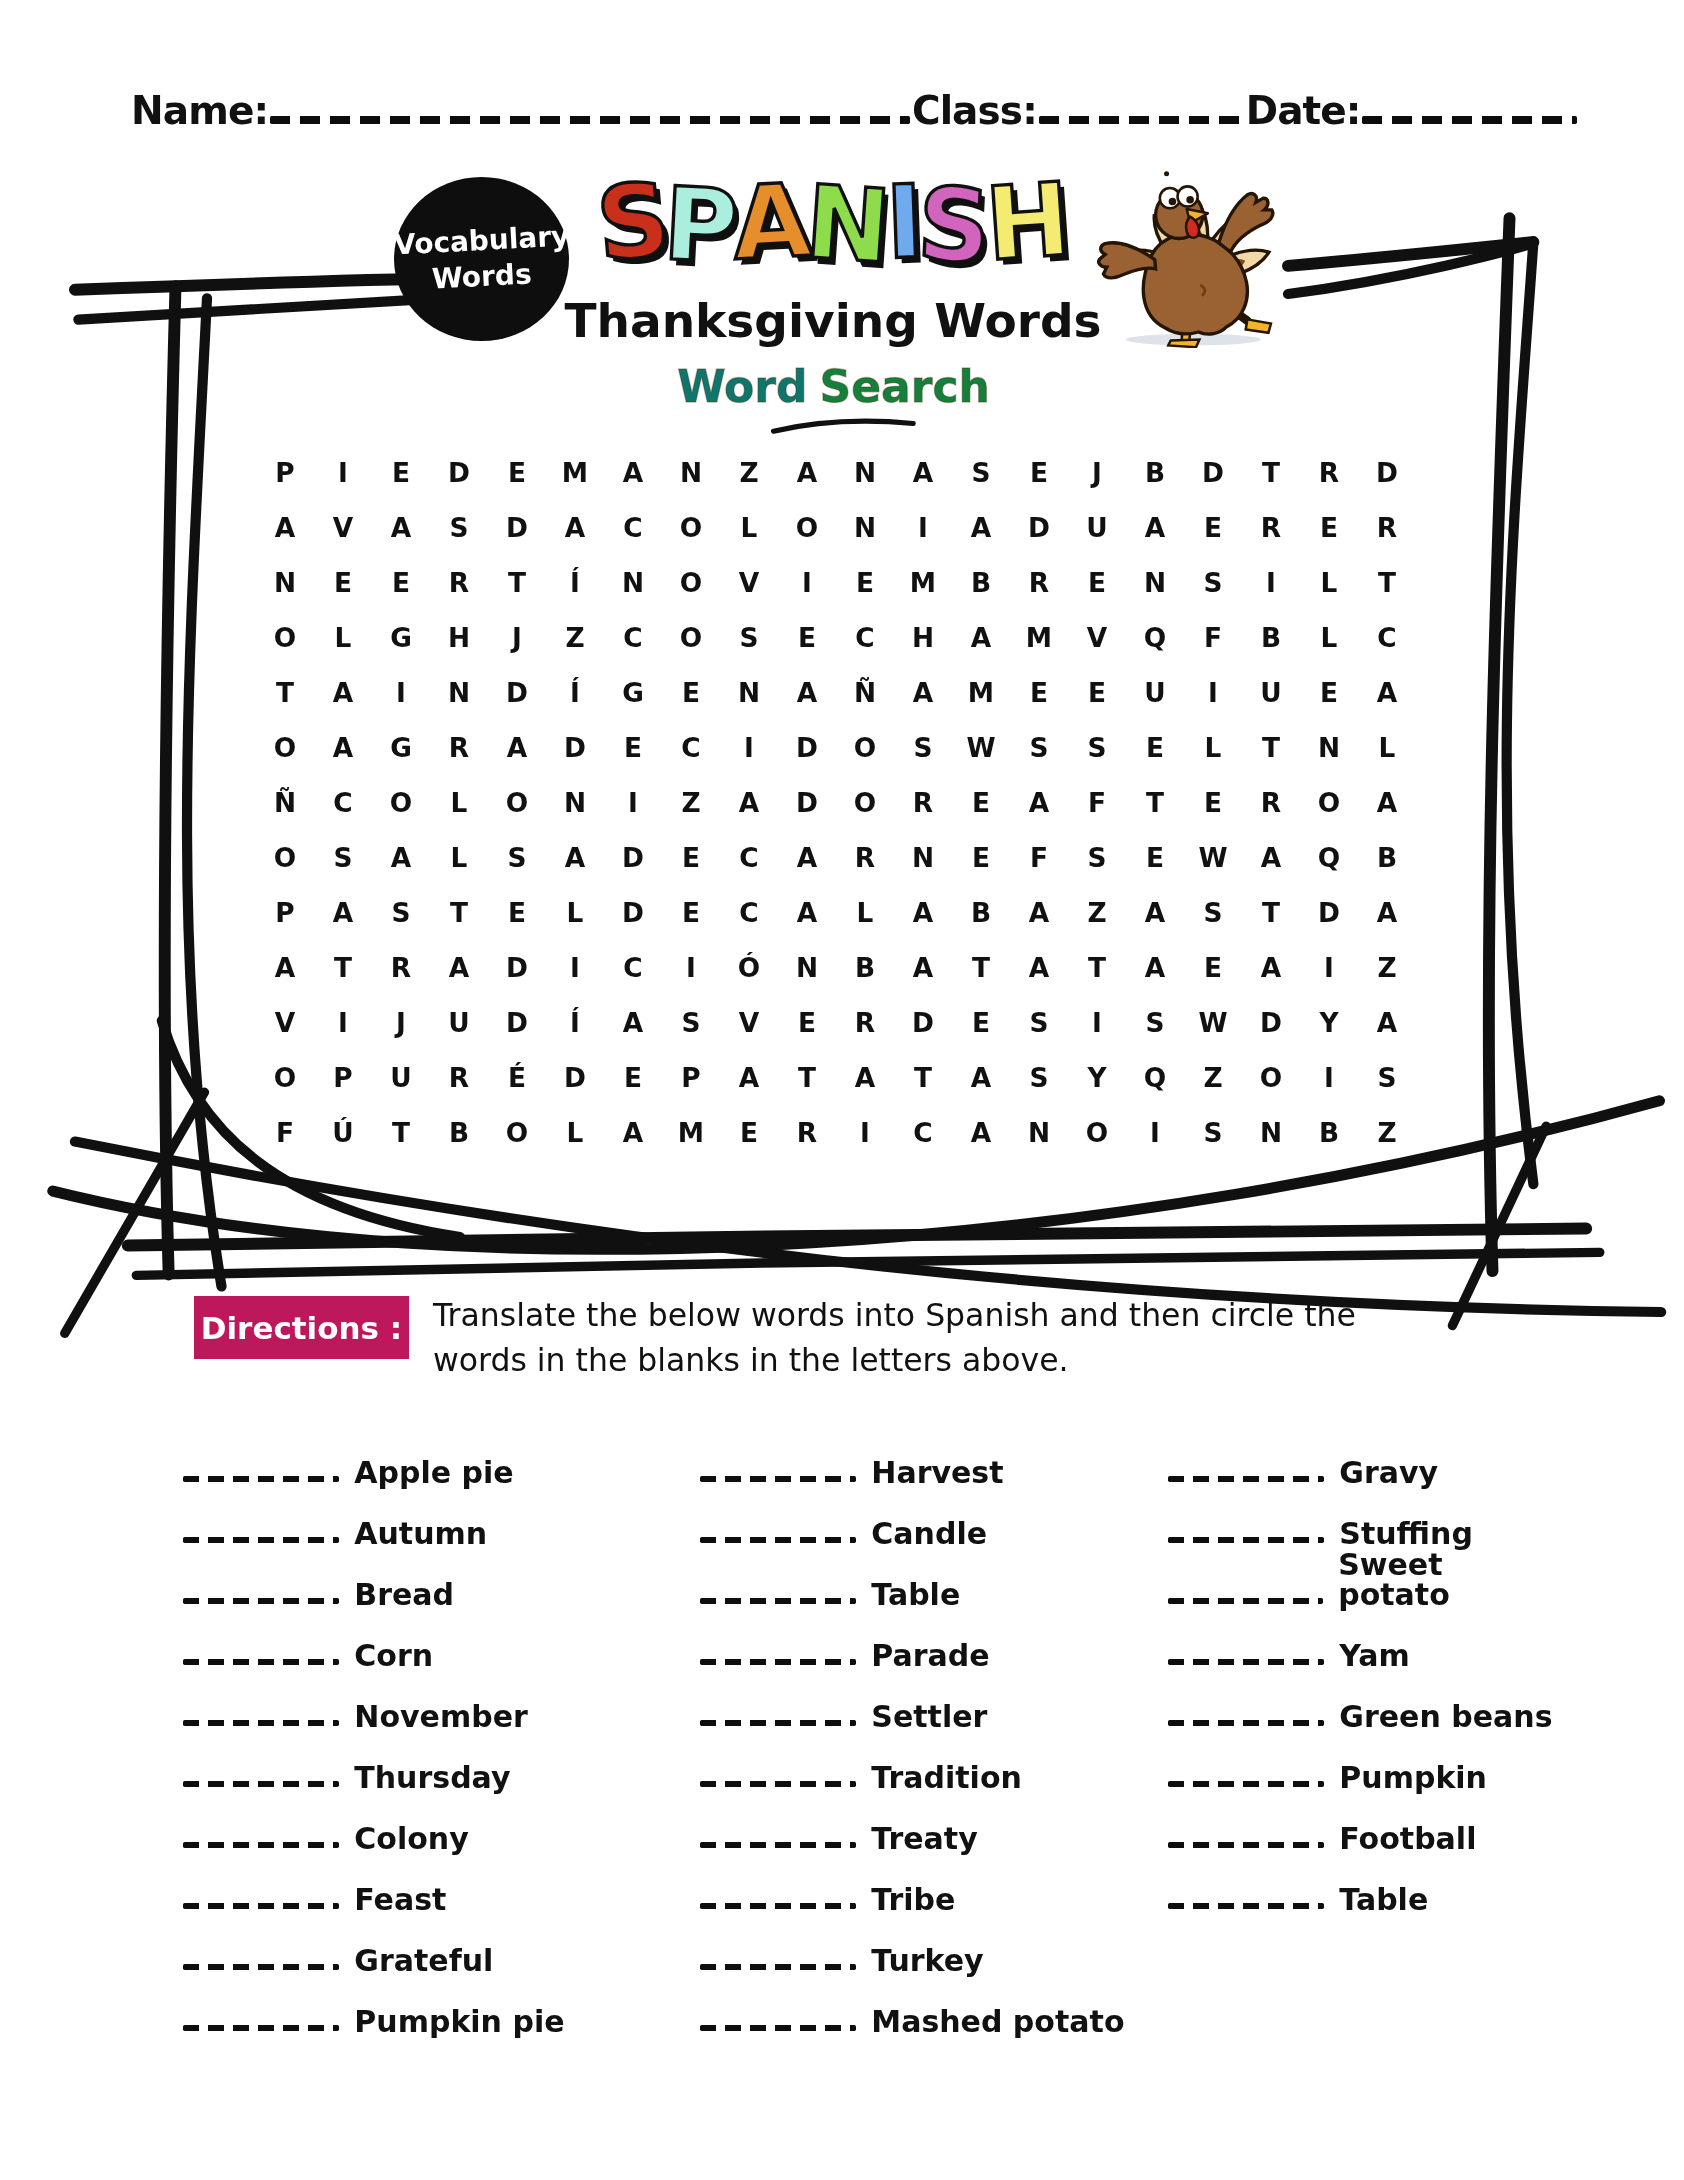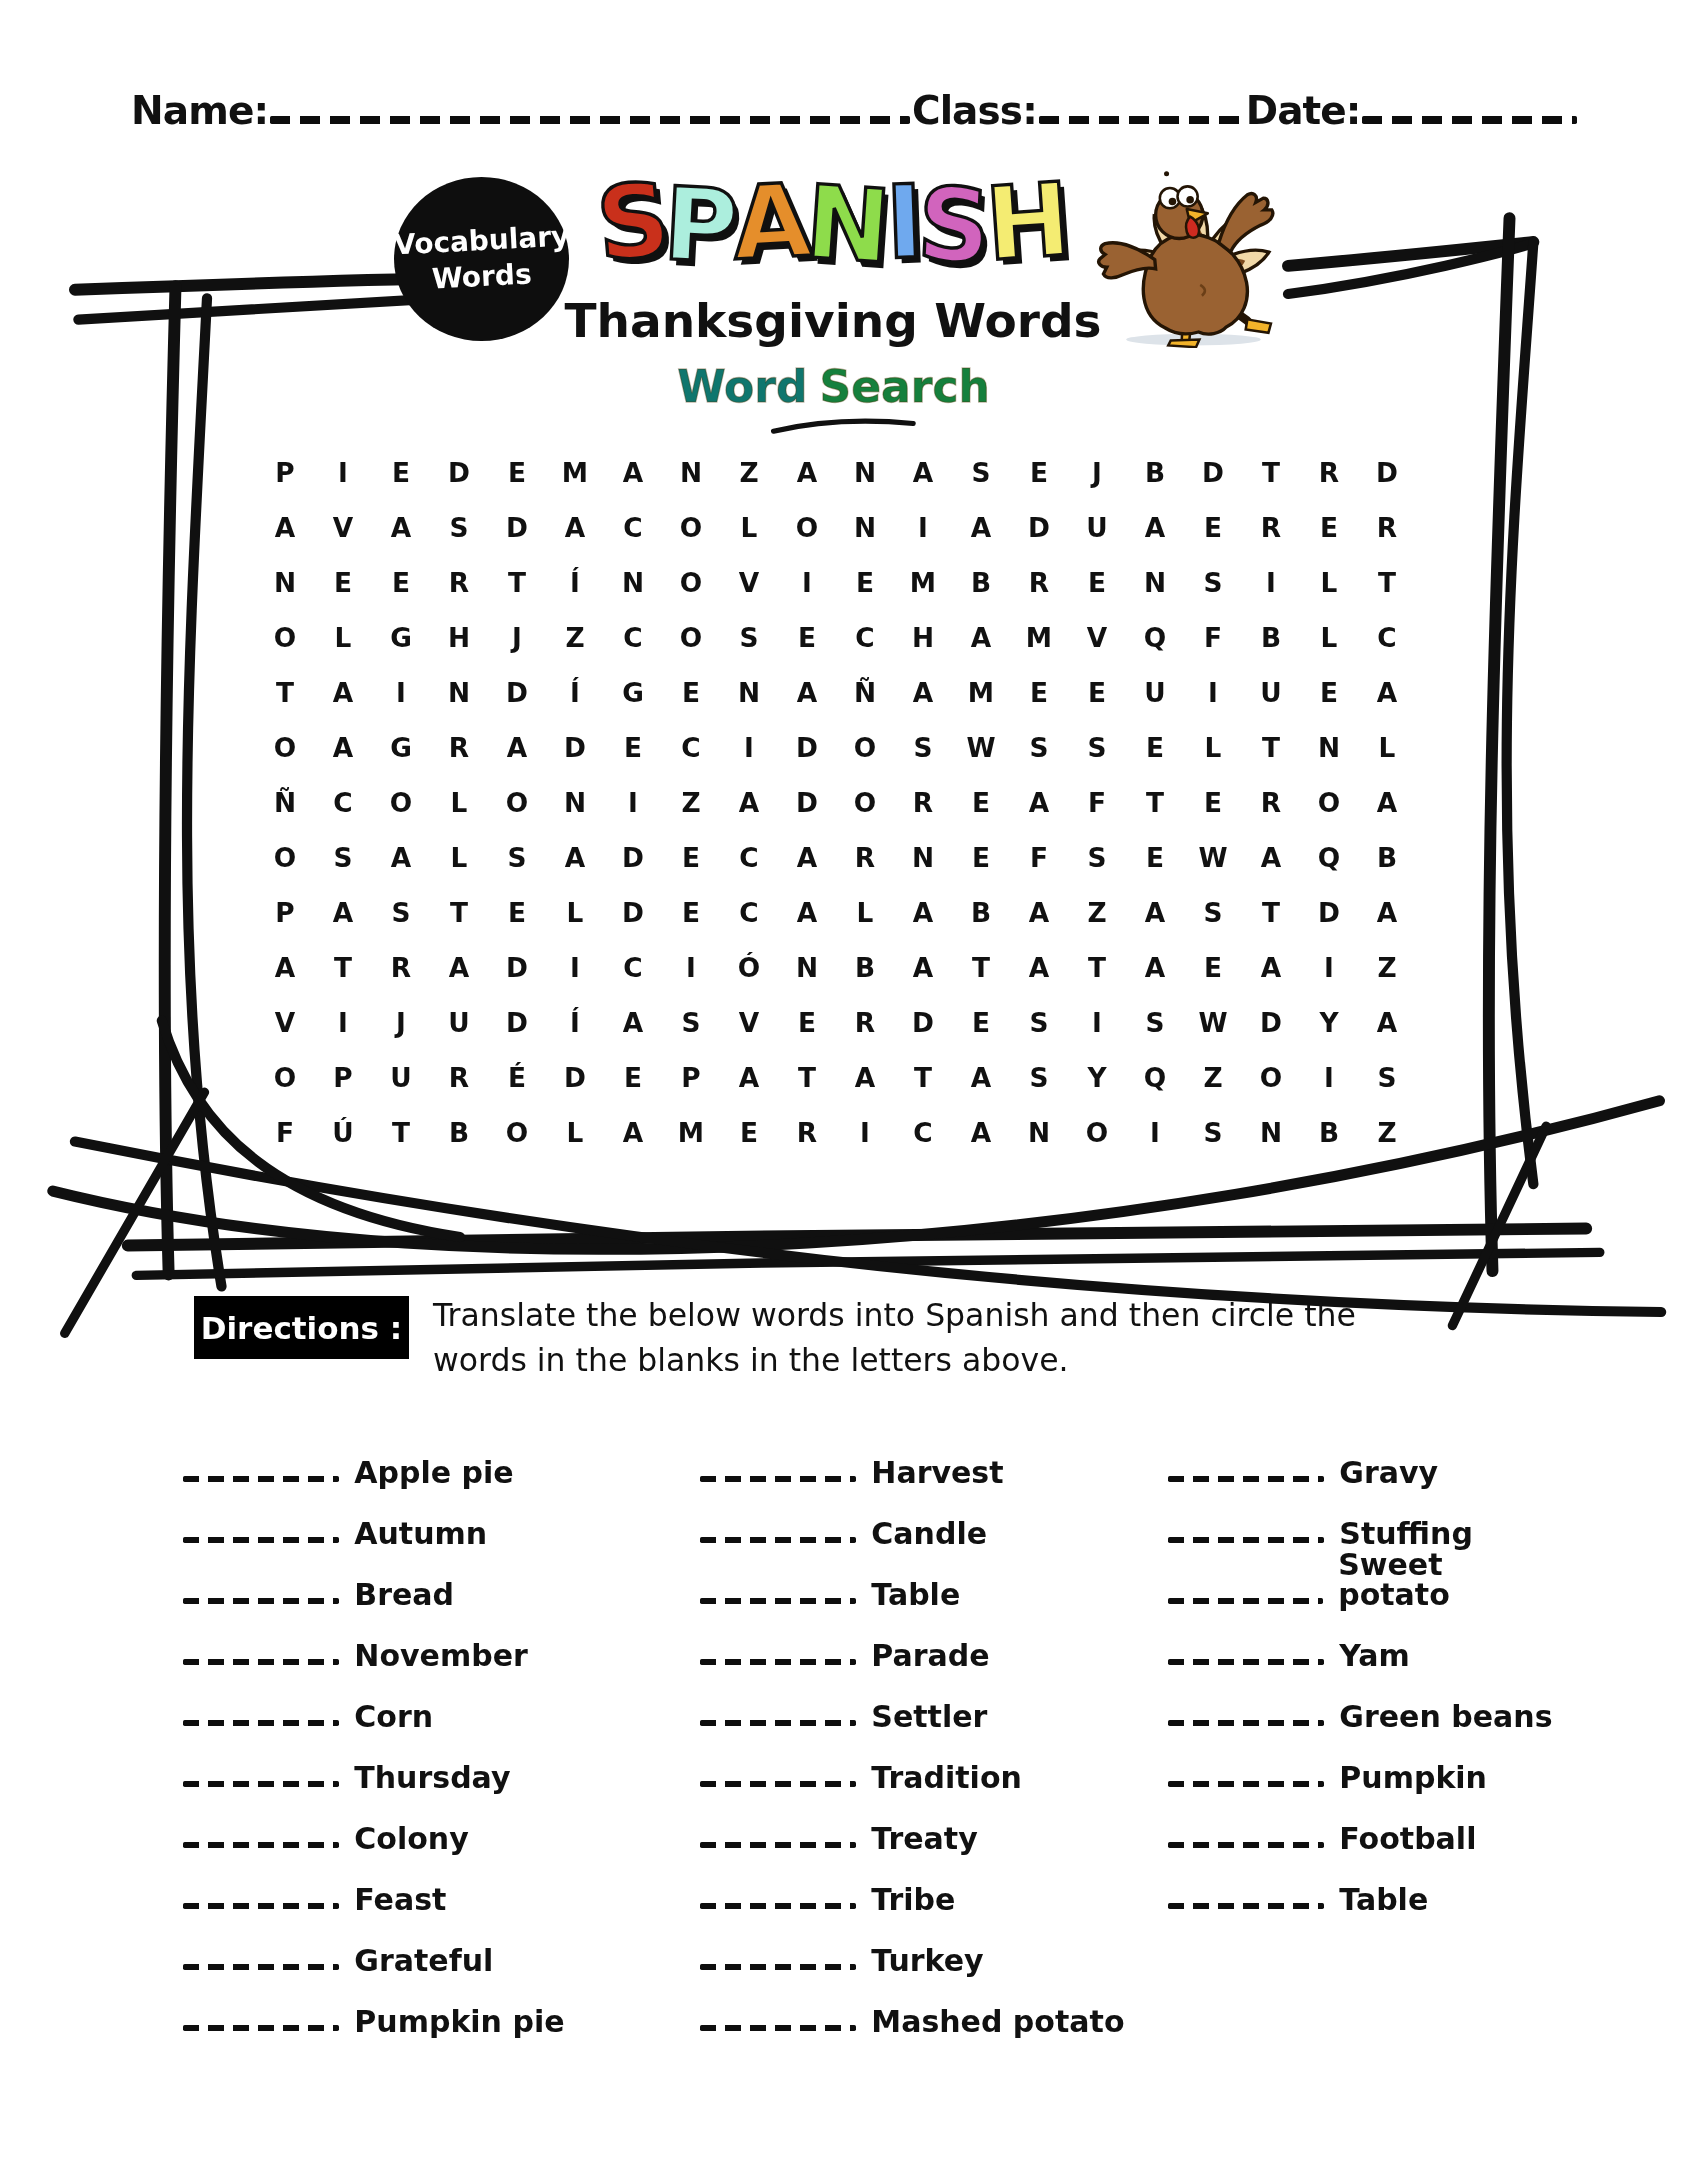--- a/index.html
+++ b/index.html
@@ -76,21 +76,21 @@
     display:grid;grid-template-columns:repeat(20,58px);grid-auto-rows:55px;
   }
   .cell{
     display:flex;align-items:center;justify-content:center;
     font-size:26.4px;font-weight:600;
   }
 
   
   .dir-box{
     position:absolute;left:194px;top:1296px;width:215px;height:63px;z-index:3;
-    background:#000000;display:flex;align-items:center;justify-content:center;
+    background:#be185d;display:flex;align-items:center;justify-content:center;
   }
   .dir-box span{color:#ffffff;font-size:31px;font-weight:600;}
   .dir-text{
     position:absolute;left:433px;top:1293px;width:1005px;z-index:3;
     font-size:31.5px;font-weight:500;line-height:1.42;
   }
 
   
   .words{
     position:absolute;left:183px;top:1429px;width:1380px;z-index:2;
@@ -496,25 +496,25 @@
       <div class="wrow">
         <div class="blank"></div>
         <span class="wlabel">Autumn</span>
       </div>
       <div class="wrow">
         <div class="blank"></div>
         <span class="wlabel">Bread</span>
       </div>
       <div class="wrow">
         <div class="blank"></div>
+        <span class="wlabel">Corn</span>
+      </div>
+      <div class="wrow">
+        <div class="blank"></div>
         <span class="wlabel">November</span>
-      </div>
-      <div class="wrow">
-        <div class="blank"></div>
-        <span class="wlabel">Corn</span>
       </div>
       <div class="wrow">
         <div class="blank"></div>
         <span class="wlabel">Thursday</span>
       </div>
       <div class="wrow">
         <div class="blank"></div>
         <span class="wlabel">Colony</span>
       </div>
       <div class="wrow">

